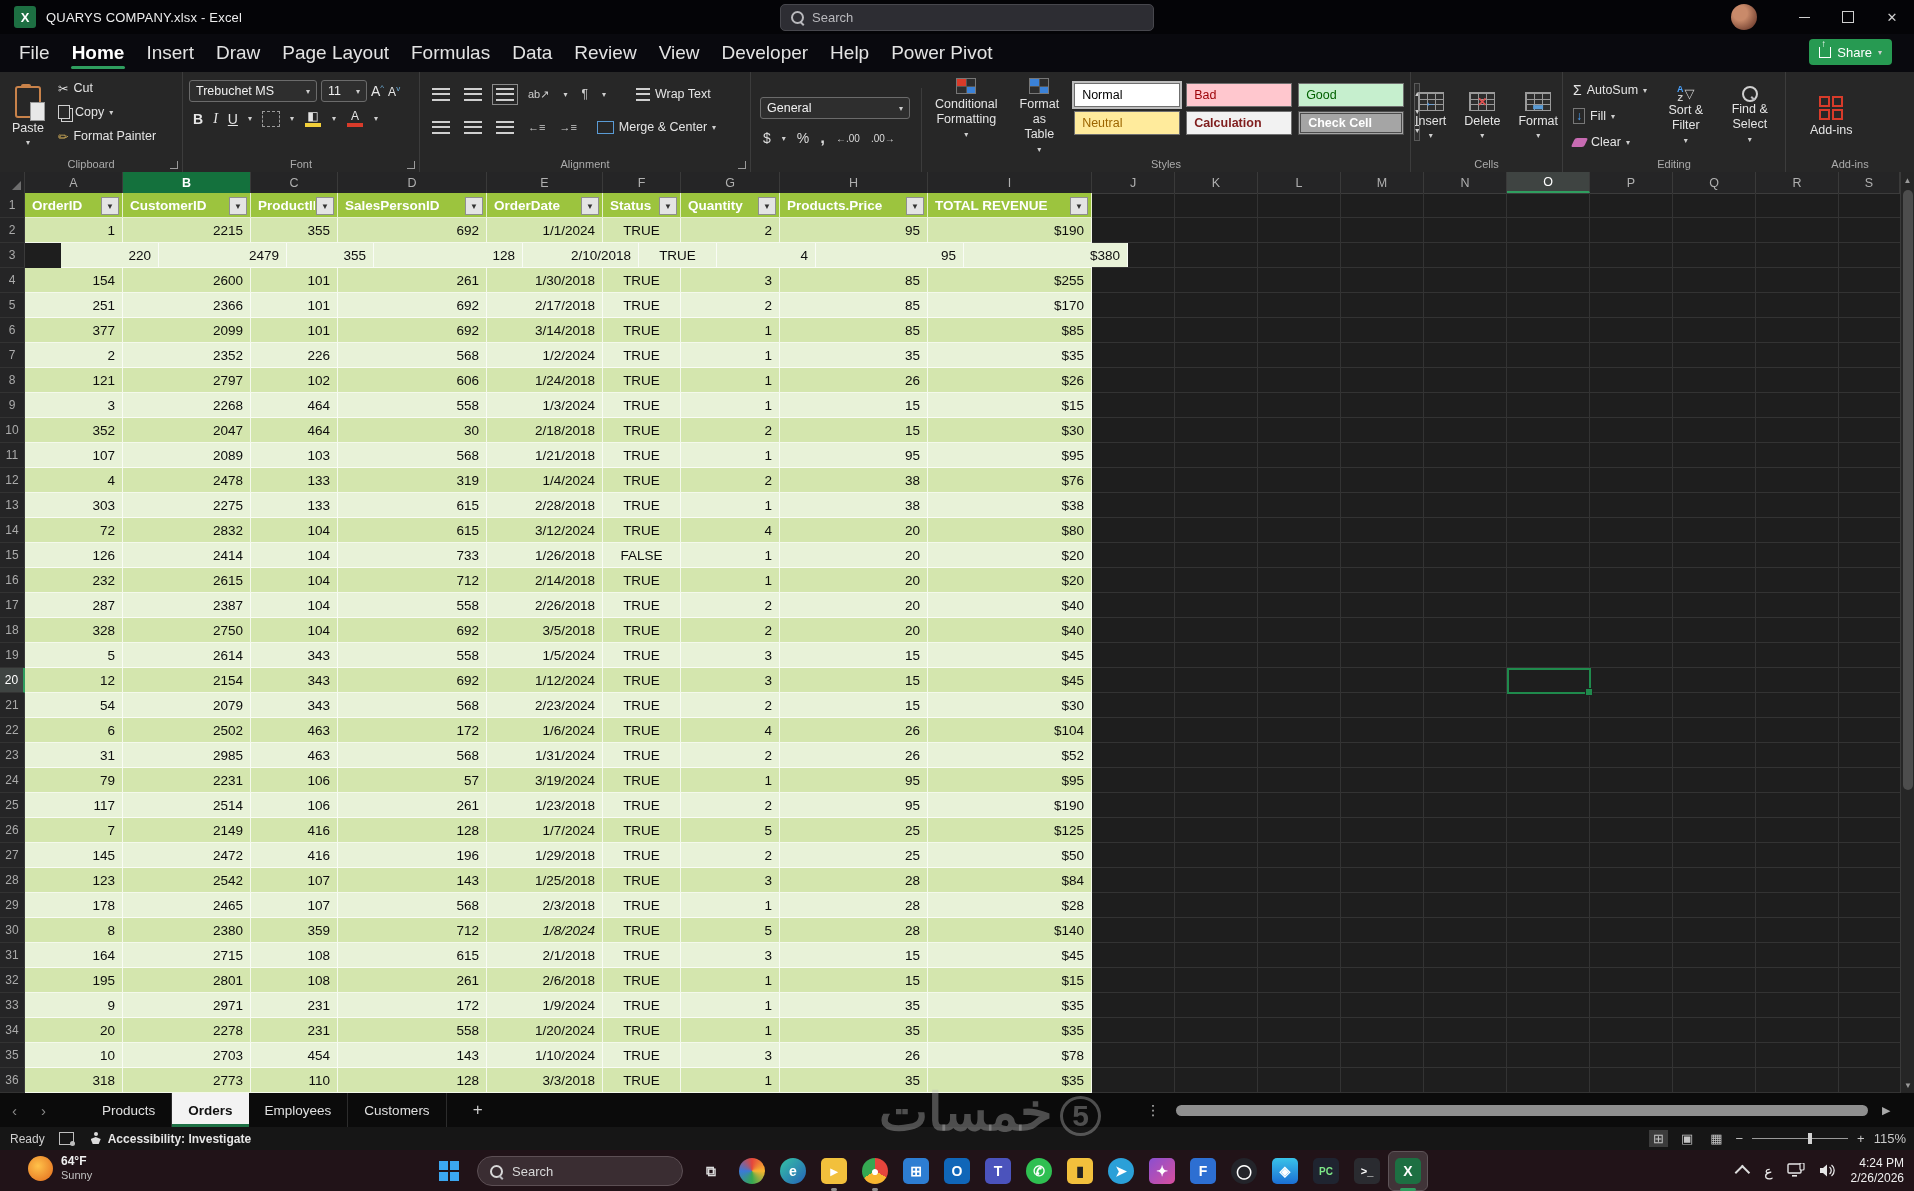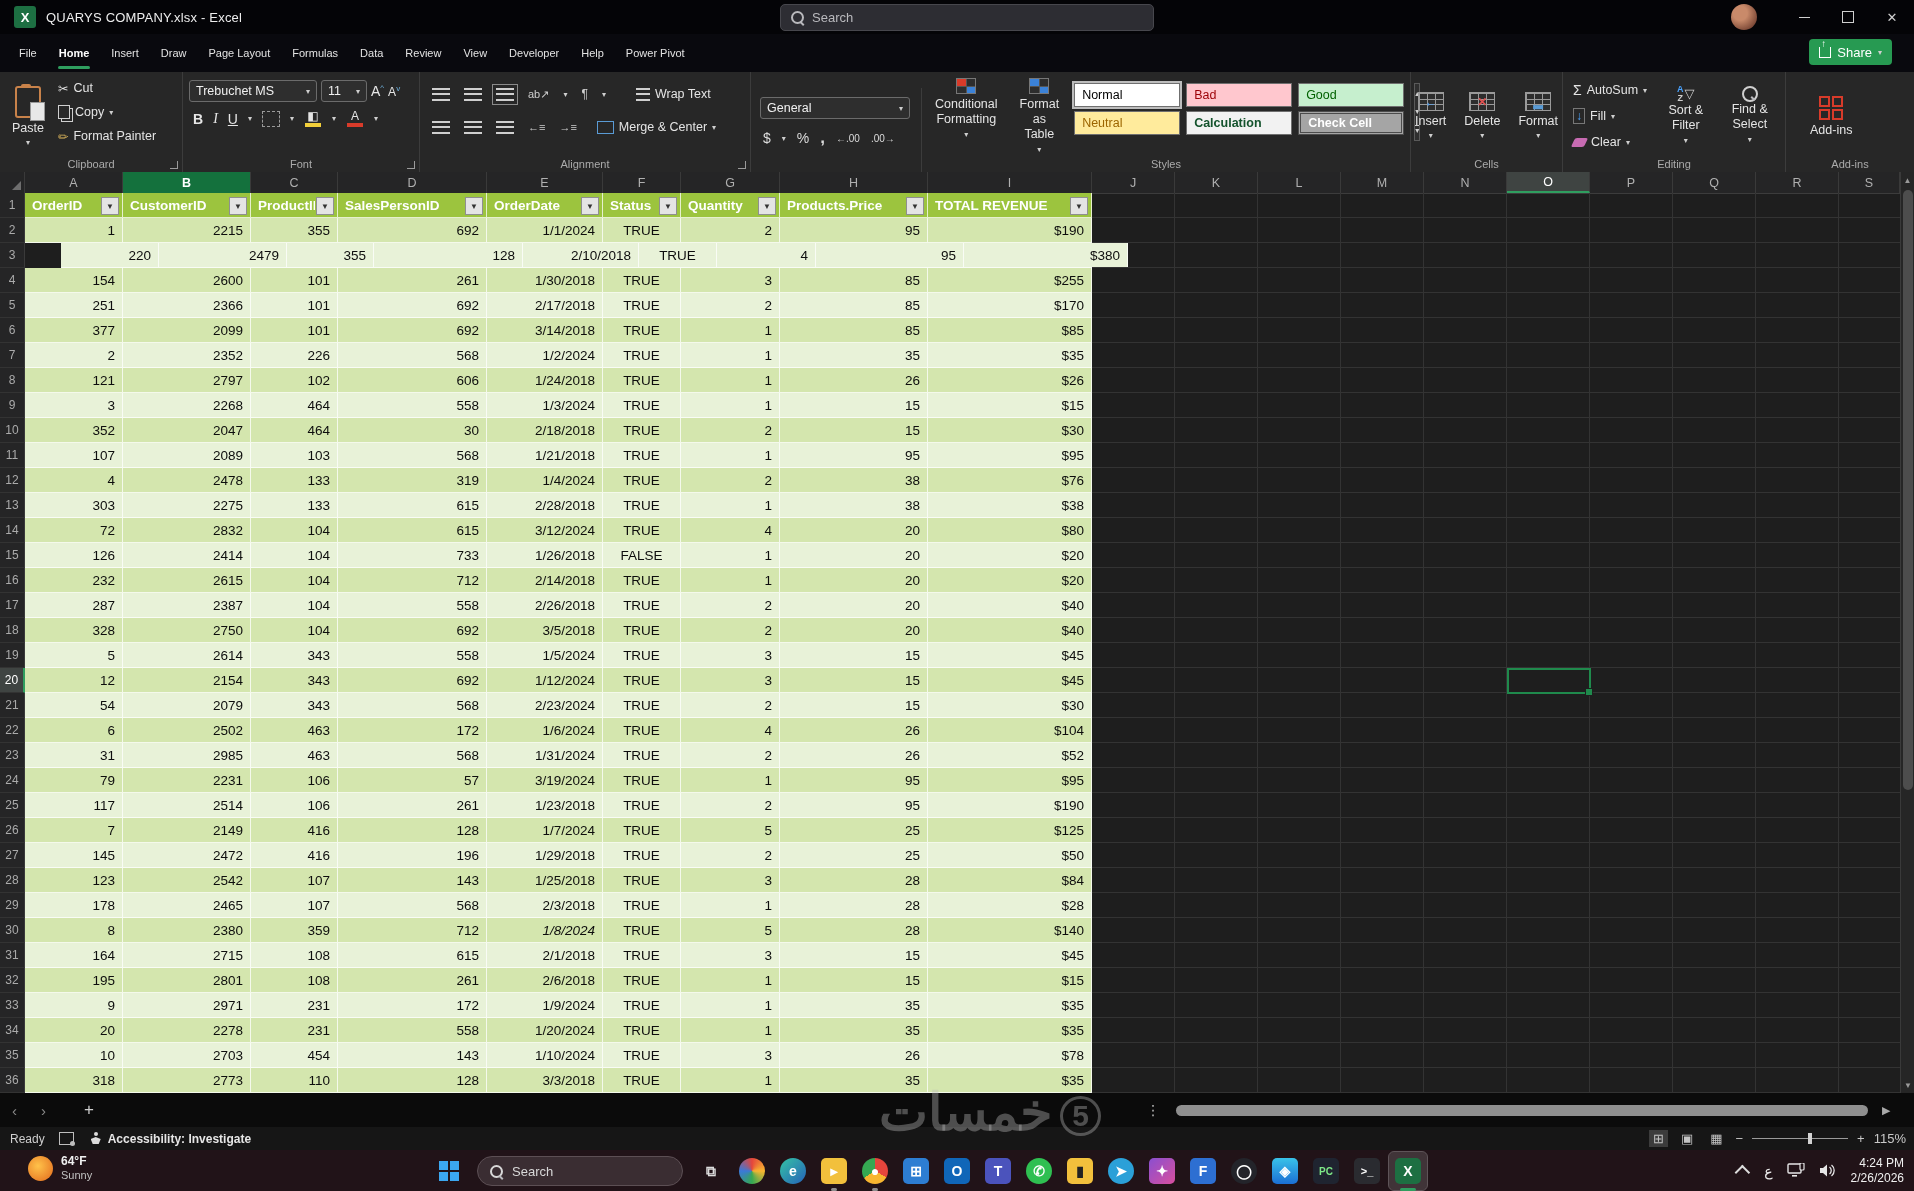--- a/index.html
+++ b/index.html
@@ -17,21 +17,21 @@
   .mag{width:9px;height:9px;border:2px solid #b9b9bd;border-radius:50%;position:relative;display:inline-block;}
   .mag::after{content:"";position:absolute;width:2px;height:5px;background:#b9b9bd;left:8px;top:8px;transform:rotate(-45deg);}
   .avatar{left:1731px;top:4px;width:26px;height:26px;border-radius:50%;
           background:radial-gradient(circle at 35% 35%,#c98a6a 30%,#7e4a38 75%);}
   .wc{top:0;height:34px;width:44px;display:flex;align-items:center;justify-content:center;color:#cfcfcf;font-size:13px;}
   .wc .maxbox{width:10px;height:10px;border:1px solid #cfcfcf;display:inline-block;}
   .wc .minbar{width:11px;height:0;border-top:1px solid #cfcfcf;display:inline-block;}
 
   
   #menubar{top:34px;left:0;width:1914px;height:38px;background:#09090e;display:flex;align-items:center;padding-left:8px;box-sizing:border-box;}
-  .mtab{padding:0 11px;font-size:11px;color:#e3e3e3;height:38px;display:flex;align-items:center;position:relative;}
+  .mtab{padding:0 11px;font-size:19px;color:#e3e3e3;height:38px;display:flex;align-items:center;position:relative;}
   .mtab.active{font-weight:bold;color:#fff;}
   .mtab.active::after{content:"";position:absolute;left:10px;right:10px;bottom:3px;height:3px;background:#2f9e5f;border-radius:2px;}
   #share-btn{position:absolute;right:22px;top:5px;height:26px;background:#279a52;border-radius:4px;color:#fff;
              font-size:13px;display:flex;align-items:center;padding:0 10px;gap:6px;}
   #share-btn .shic{width:10px;height:10px;border:1.5px solid #fff;border-top:none;position:relative;display:inline-block;}
   #share-btn .shic::after{content:"↑";position:absolute;top:-9px;left:1px;font-size:10px;color:#fff;}
 
   
   #ribbon{top:72px;left:0;width:1914px;height:100px;background:#272727;border-bottom:1px solid #151515;display:flex;}
   .rgroup{position:relative;border-right:1px solid #3c3c3c;box-sizing:border-box;height:100%;padding:4px 6px 16px 6px;}
@@ -329,21 +329,21 @@
           <span style="background:#3b82d8;"></span>
         </span>
       <span style="margin-top:3px;">Format as Table</span>
       <span class="caret">▾</span>
     </div>
     <div style="display:grid;grid-template-columns:repeat(3,108px);gap:4px;margin-top:7px;">
         <div class="chip sel" style="background: rgb(255, 255, 255); color: rgb(0, 0, 0);">Normal</div>
         <div class="chip" style="background: rgb(255, 199, 206); color: rgb(156, 0, 6);">Bad</div>
         <div class="chip" style="background: rgb(198, 239, 206); color: rgb(0, 97, 0);">Good</div>
         <div class="chip" style="background: rgb(255, 235, 156); color: rgb(156, 101, 0);">Neutral</div>
-        <div class="chip calc" style="background: rgb(242, 242, 242); color: #14532d;">Calculation</div>
+        <div class="chip calc" style="background: rgb(242, 242, 242); color: #7f1d1d;">Calculation</div>
         <div class="chip checkcell" style="background: rgb(165, 165, 165); color: rgb(255, 255, 255);">Check Cell</div>
       </div>
     <div class="gstrip" style="height:56px;margin-top:7px;">
         <span>▴</span>
         <span>▾</span>
         <span style="border-top:1px solid #cfcfcf;">▾</span>
       </div>
     <span class="glabel">Styles</span>
   </div>
 
@@ -913,20 +913,26 @@
   <div id="vscroll" class="abs">
     <div class="arr">▲</div>
     <div class="thumb"></div>
     <div class="arr dn">▼</div>
   </div>
 </div>
 
 <div id="tabbar" class="abs">
   <span class="navch">‹</span>
   <span class="navch">›</span>
+  <div style="display:flex;margin-left:28px;height:34px;">
+      <div class="sheettab">Products</div>
+      <div class="sheettab active">Orders</div>
+      <div class="sheettab">Employees</div>
+      <div class="sheettab">Customers</div>
+    </div>
   <span id="addsheet">+</span>
   <span id="tab-kebab">⋮</span>
   <div id="hthumb"></div>
   <span id="hright">▶</span>
 </div>
 
 <div id="statusbar" class="abs">
   <span class="sp">Ready</span>
   <span class="macro-ic"></span>
   <span class="acc">

